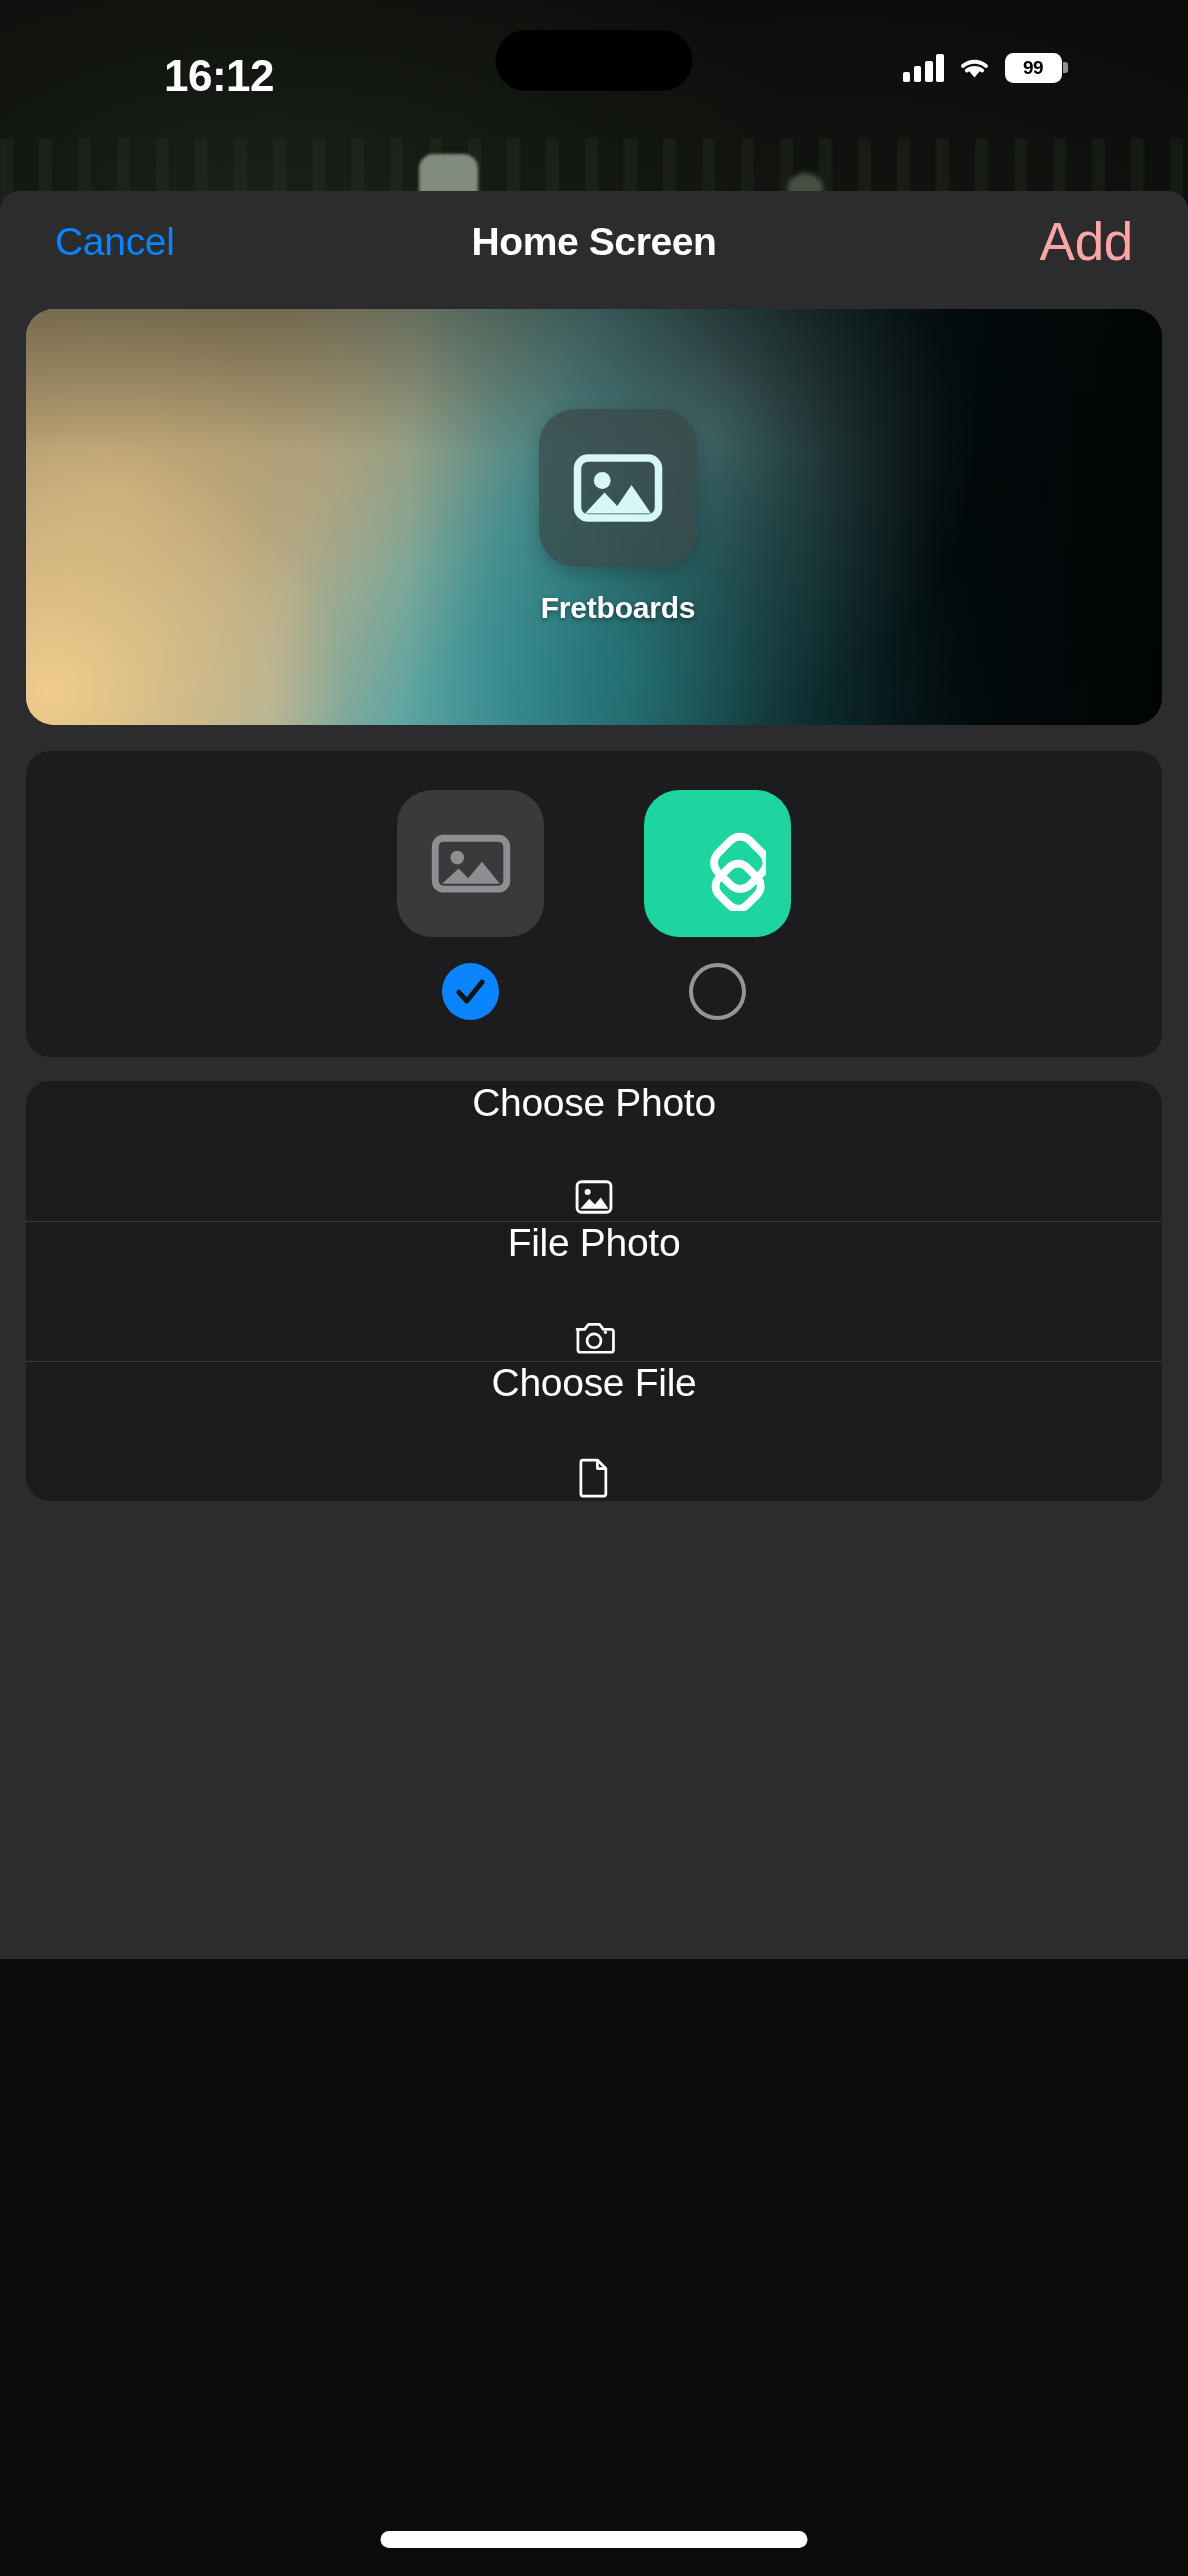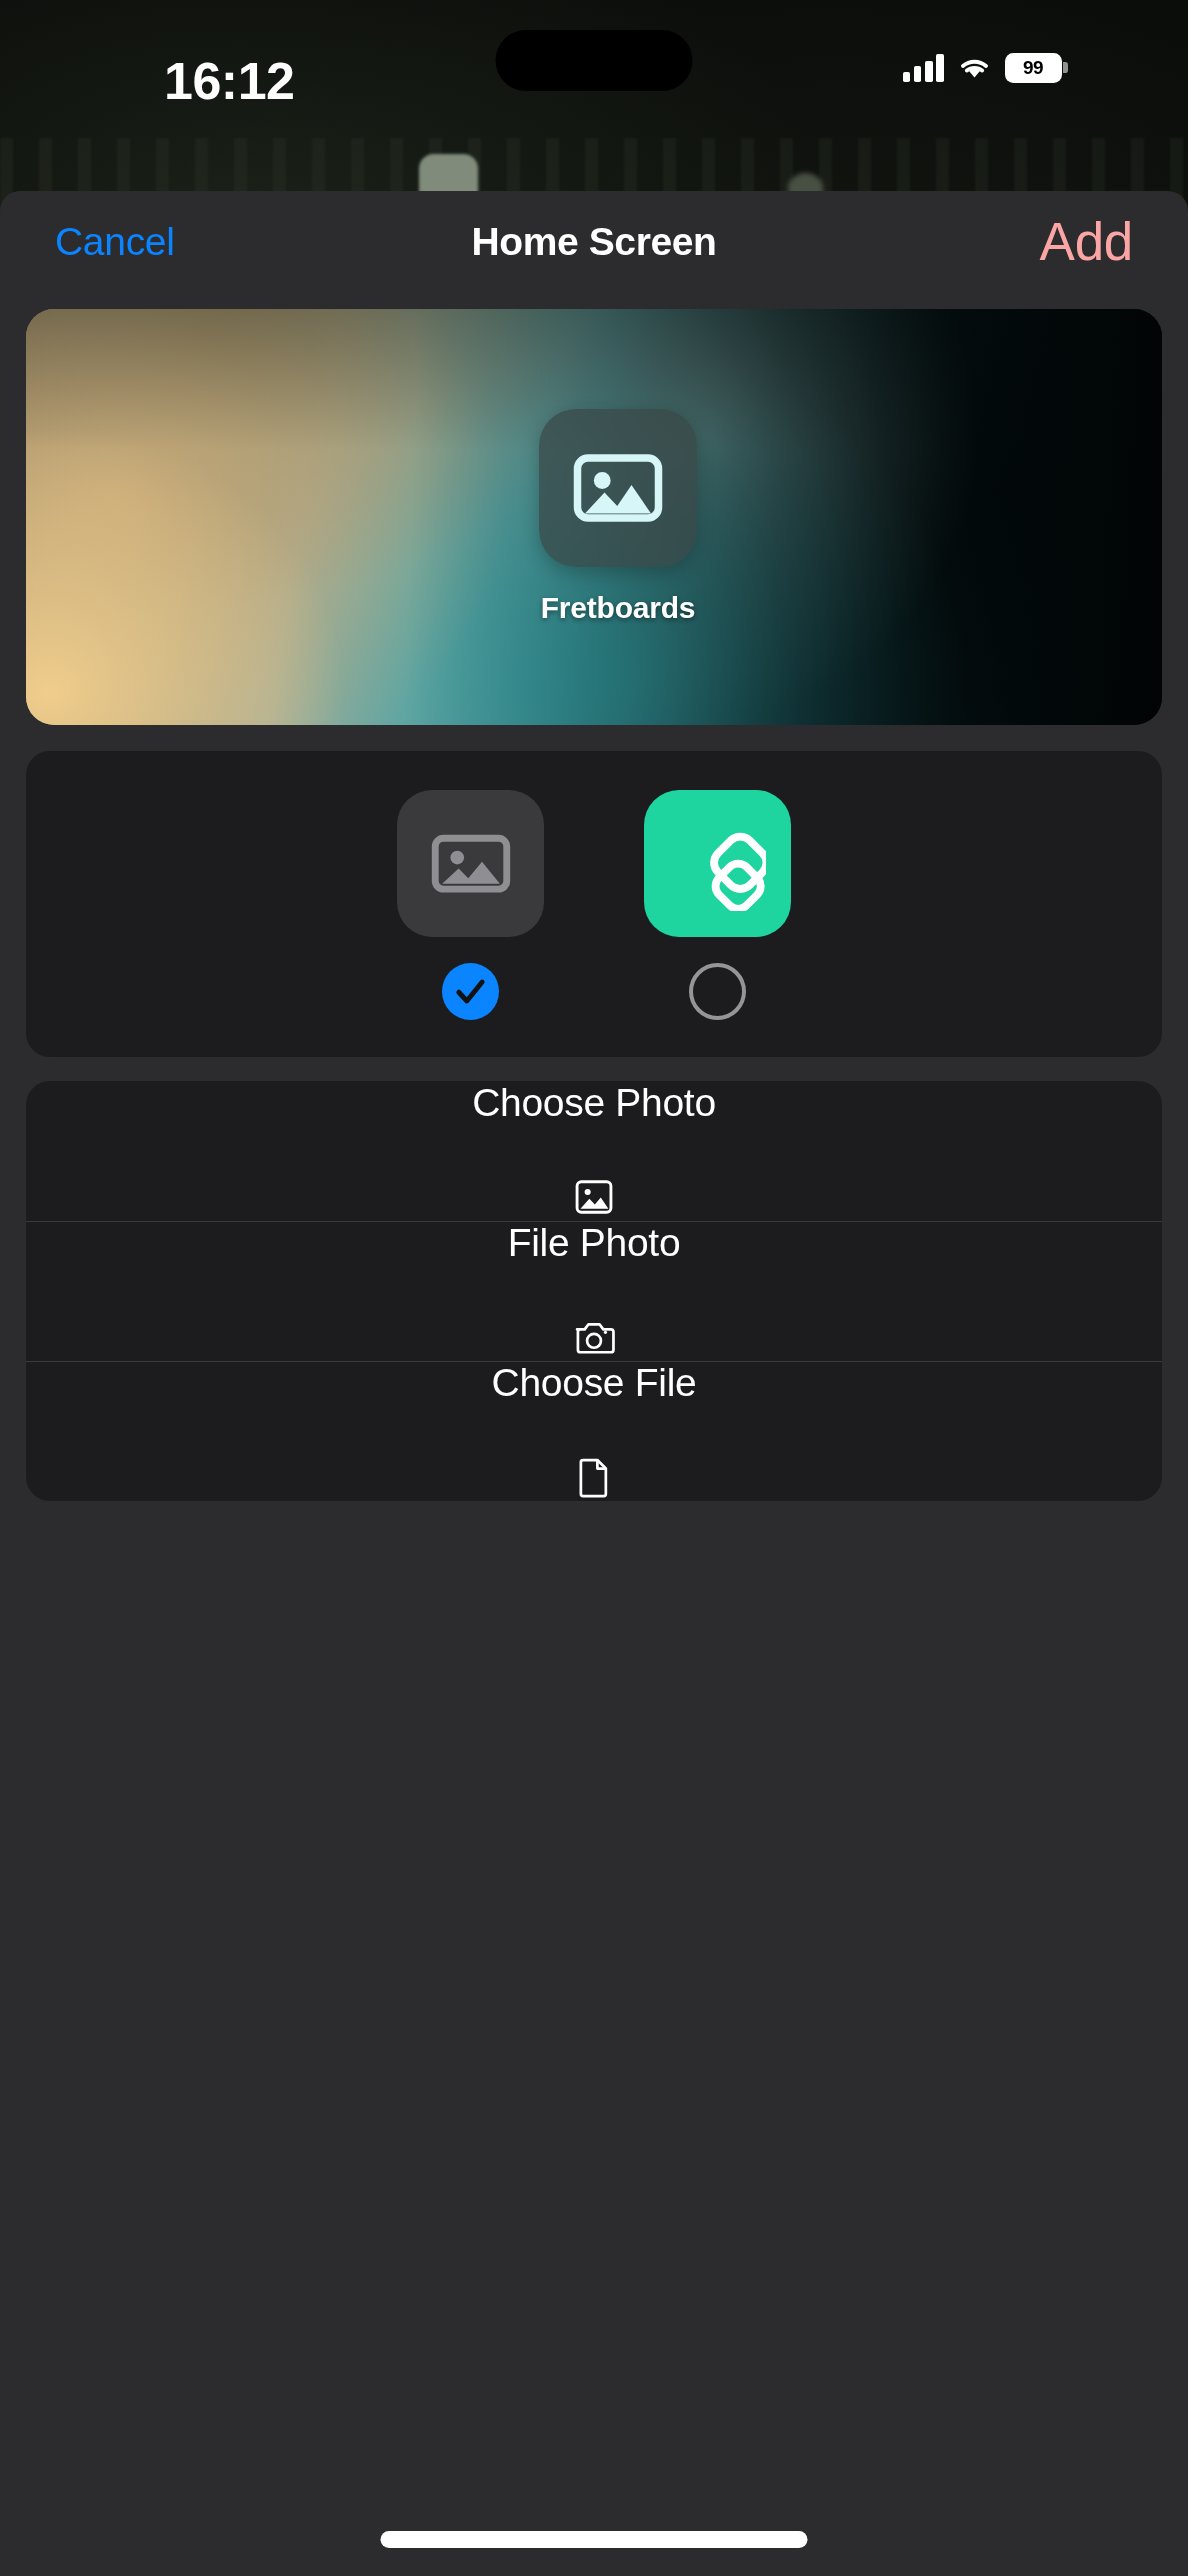--- a/index.html
+++ b/index.html
@@ -55,21 +55,21 @@
   
   .status-bar {
     position: absolute; top: 0; left: 0;
     width: 1188px; height: 129px;
     z-index: 40;
     pointer-events: none;
   }
   .status-time {
     position: absolute;
     left: 164px; top: 51px;
-    font-size: 52px;
+    font-size: 44px;
     font-weight: 700;
     color: #ffffff;
     letter-spacing: -0.5px;
   }
   .dynamic-island {
     position: absolute;
     left: 50%; transform: translateX(-50%);
     top: 30px;
     width: 197px; height: 61px;
     background: #000;
@@ -103,21 +103,21 @@
   .battery-tip {
     width:4.6px; height:11px; background:rgba(255,255,255,.55);
     border-radius:0 2.8px 2.8px 0;
   }
 
   
   .sheet {
     position: absolute;
     left: 0; top: 191px;
     width: 1188px;
-    height: 2385px;
+    height: 1768px;
     background: #2c2c2e;
     border-radius: 20px 20px 0 0;
     z-index: 20;
   }
   .grabber {
     position: absolute;
     left: 50%; transform: translateX(-50%);
     top: 14.7px;
     width: 0px; height: 0px;
   }

